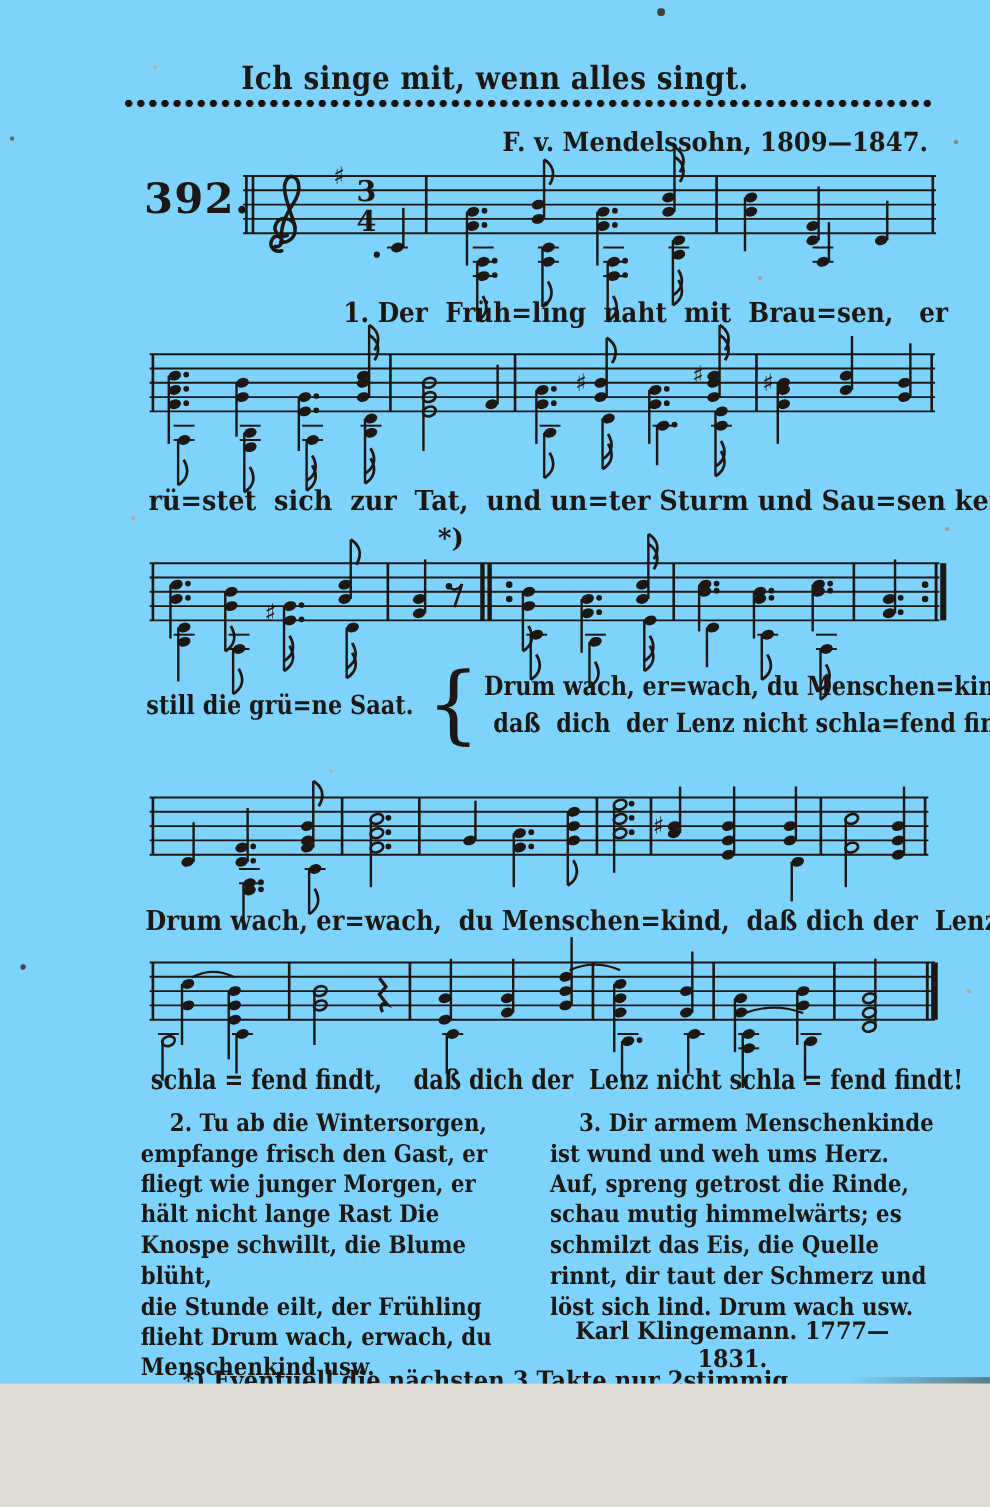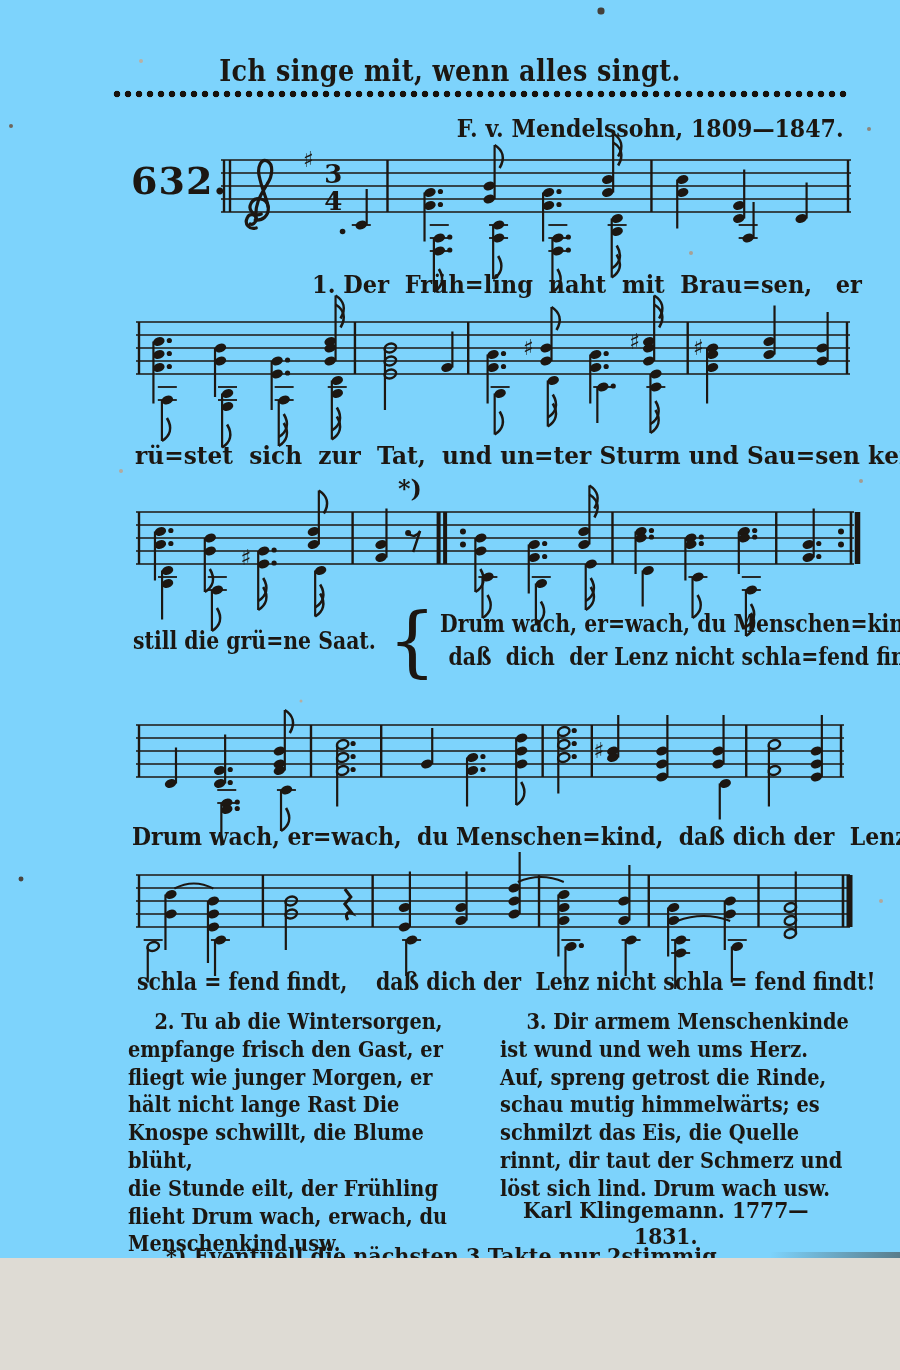--- a/index.html
+++ b/index.html
@@ -45,21 +45,21 @@
 </style>
 </head>
 <body>
 
 <div class="page">
   <div class="speck"></div>
 
   <div class="title fr">Ich singe mit, wenn alles singt.</div>
   <div class="dotted-rule"></div>
   <div class="composer fr">F. v. Mendelssohn, 1809—1847.</div>
-  <div class="song-number fr">632.</div>
+  <div class="song-number fr">392.</div>
 
   <div class="music-system" style="left: 220px; top: 115px; width: 632px; height: 150px;">
       <svg width="632" height="150" style="overflow:visible;display:block">
         <line x1="1" y1="45" x2="631" y2="45" stroke="#1c1712" stroke-width="1.7"></line>
         <line x1="1" y1="58" x2="631" y2="58" stroke="#1c1712" stroke-width="1.7"></line>
         <line x1="1" y1="71" x2="631" y2="71" stroke="#1c1712" stroke-width="1.7"></line>
         <line x1="1" y1="84" x2="631" y2="84" stroke="#1c1712" stroke-width="1.7"></line>
         <line x1="1" y1="97" x2="631" y2="97" stroke="#1c1712" stroke-width="1.7"></line>
         <line x1="4" y1="45" x2="4" y2="97" stroke="#1c1712" stroke-width="2.4"></line>
         <line x1="10" y1="45" x2="10" y2="97" stroke="#1c1712" stroke-width="2.4"></line>

